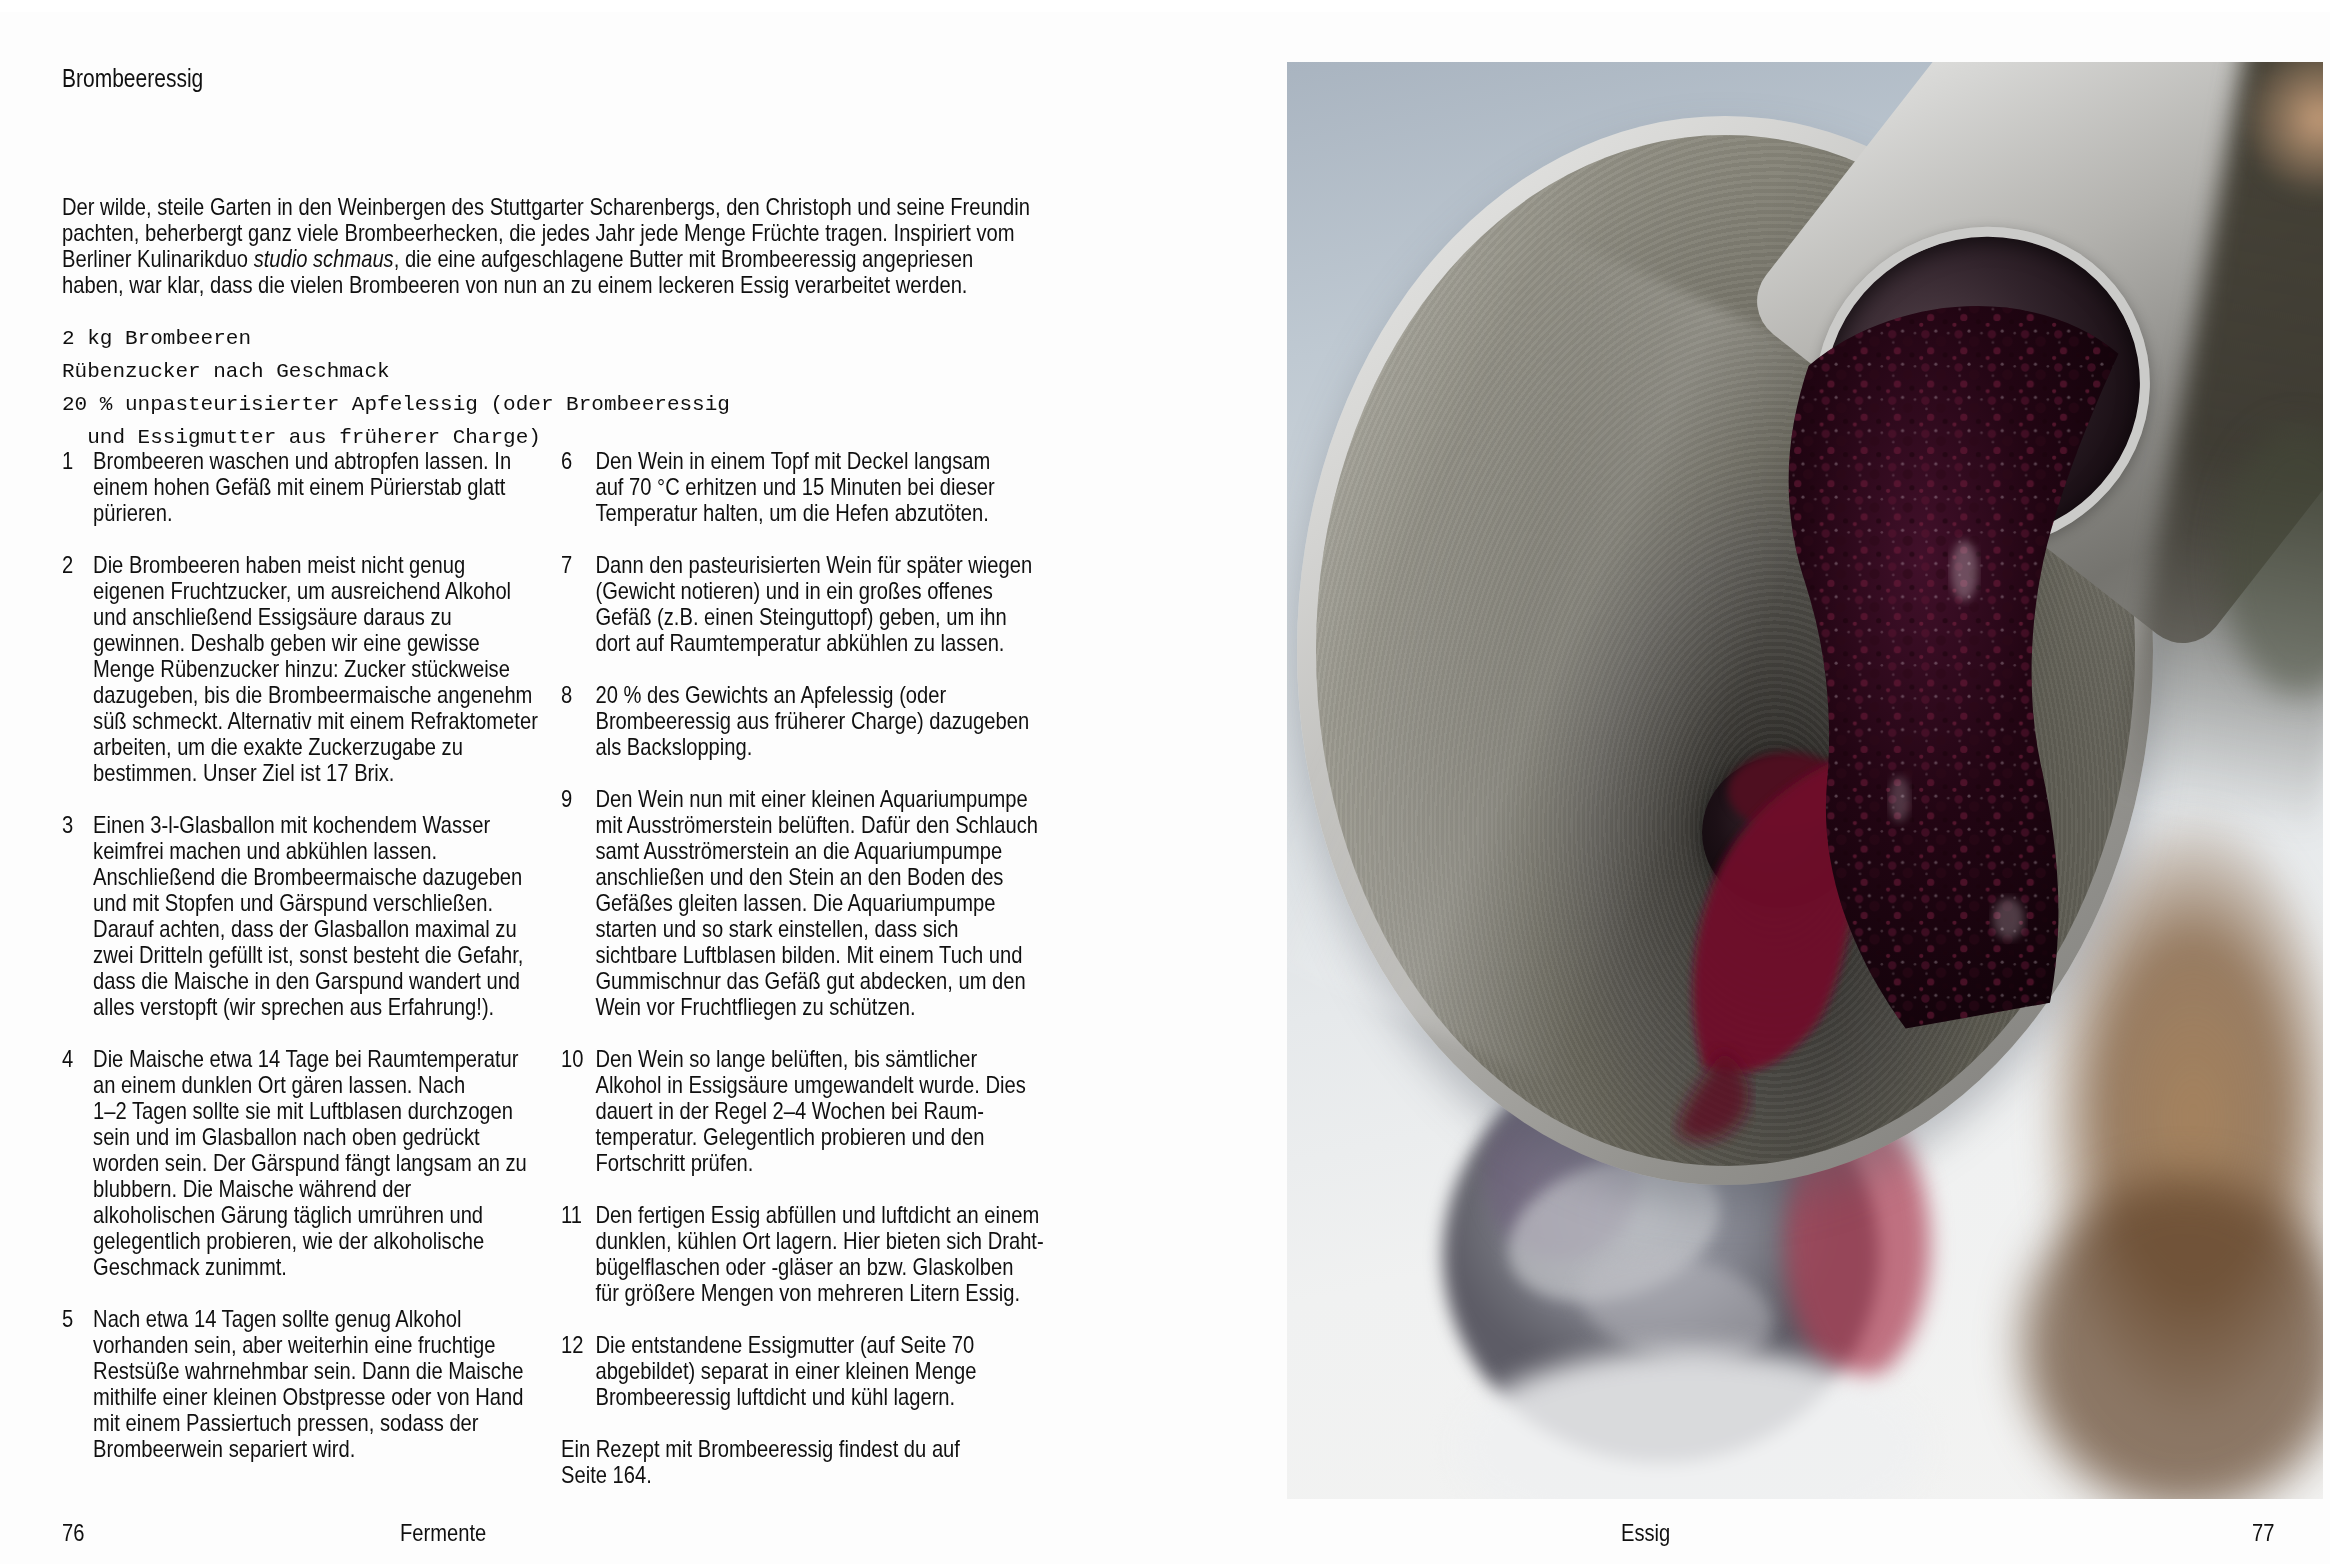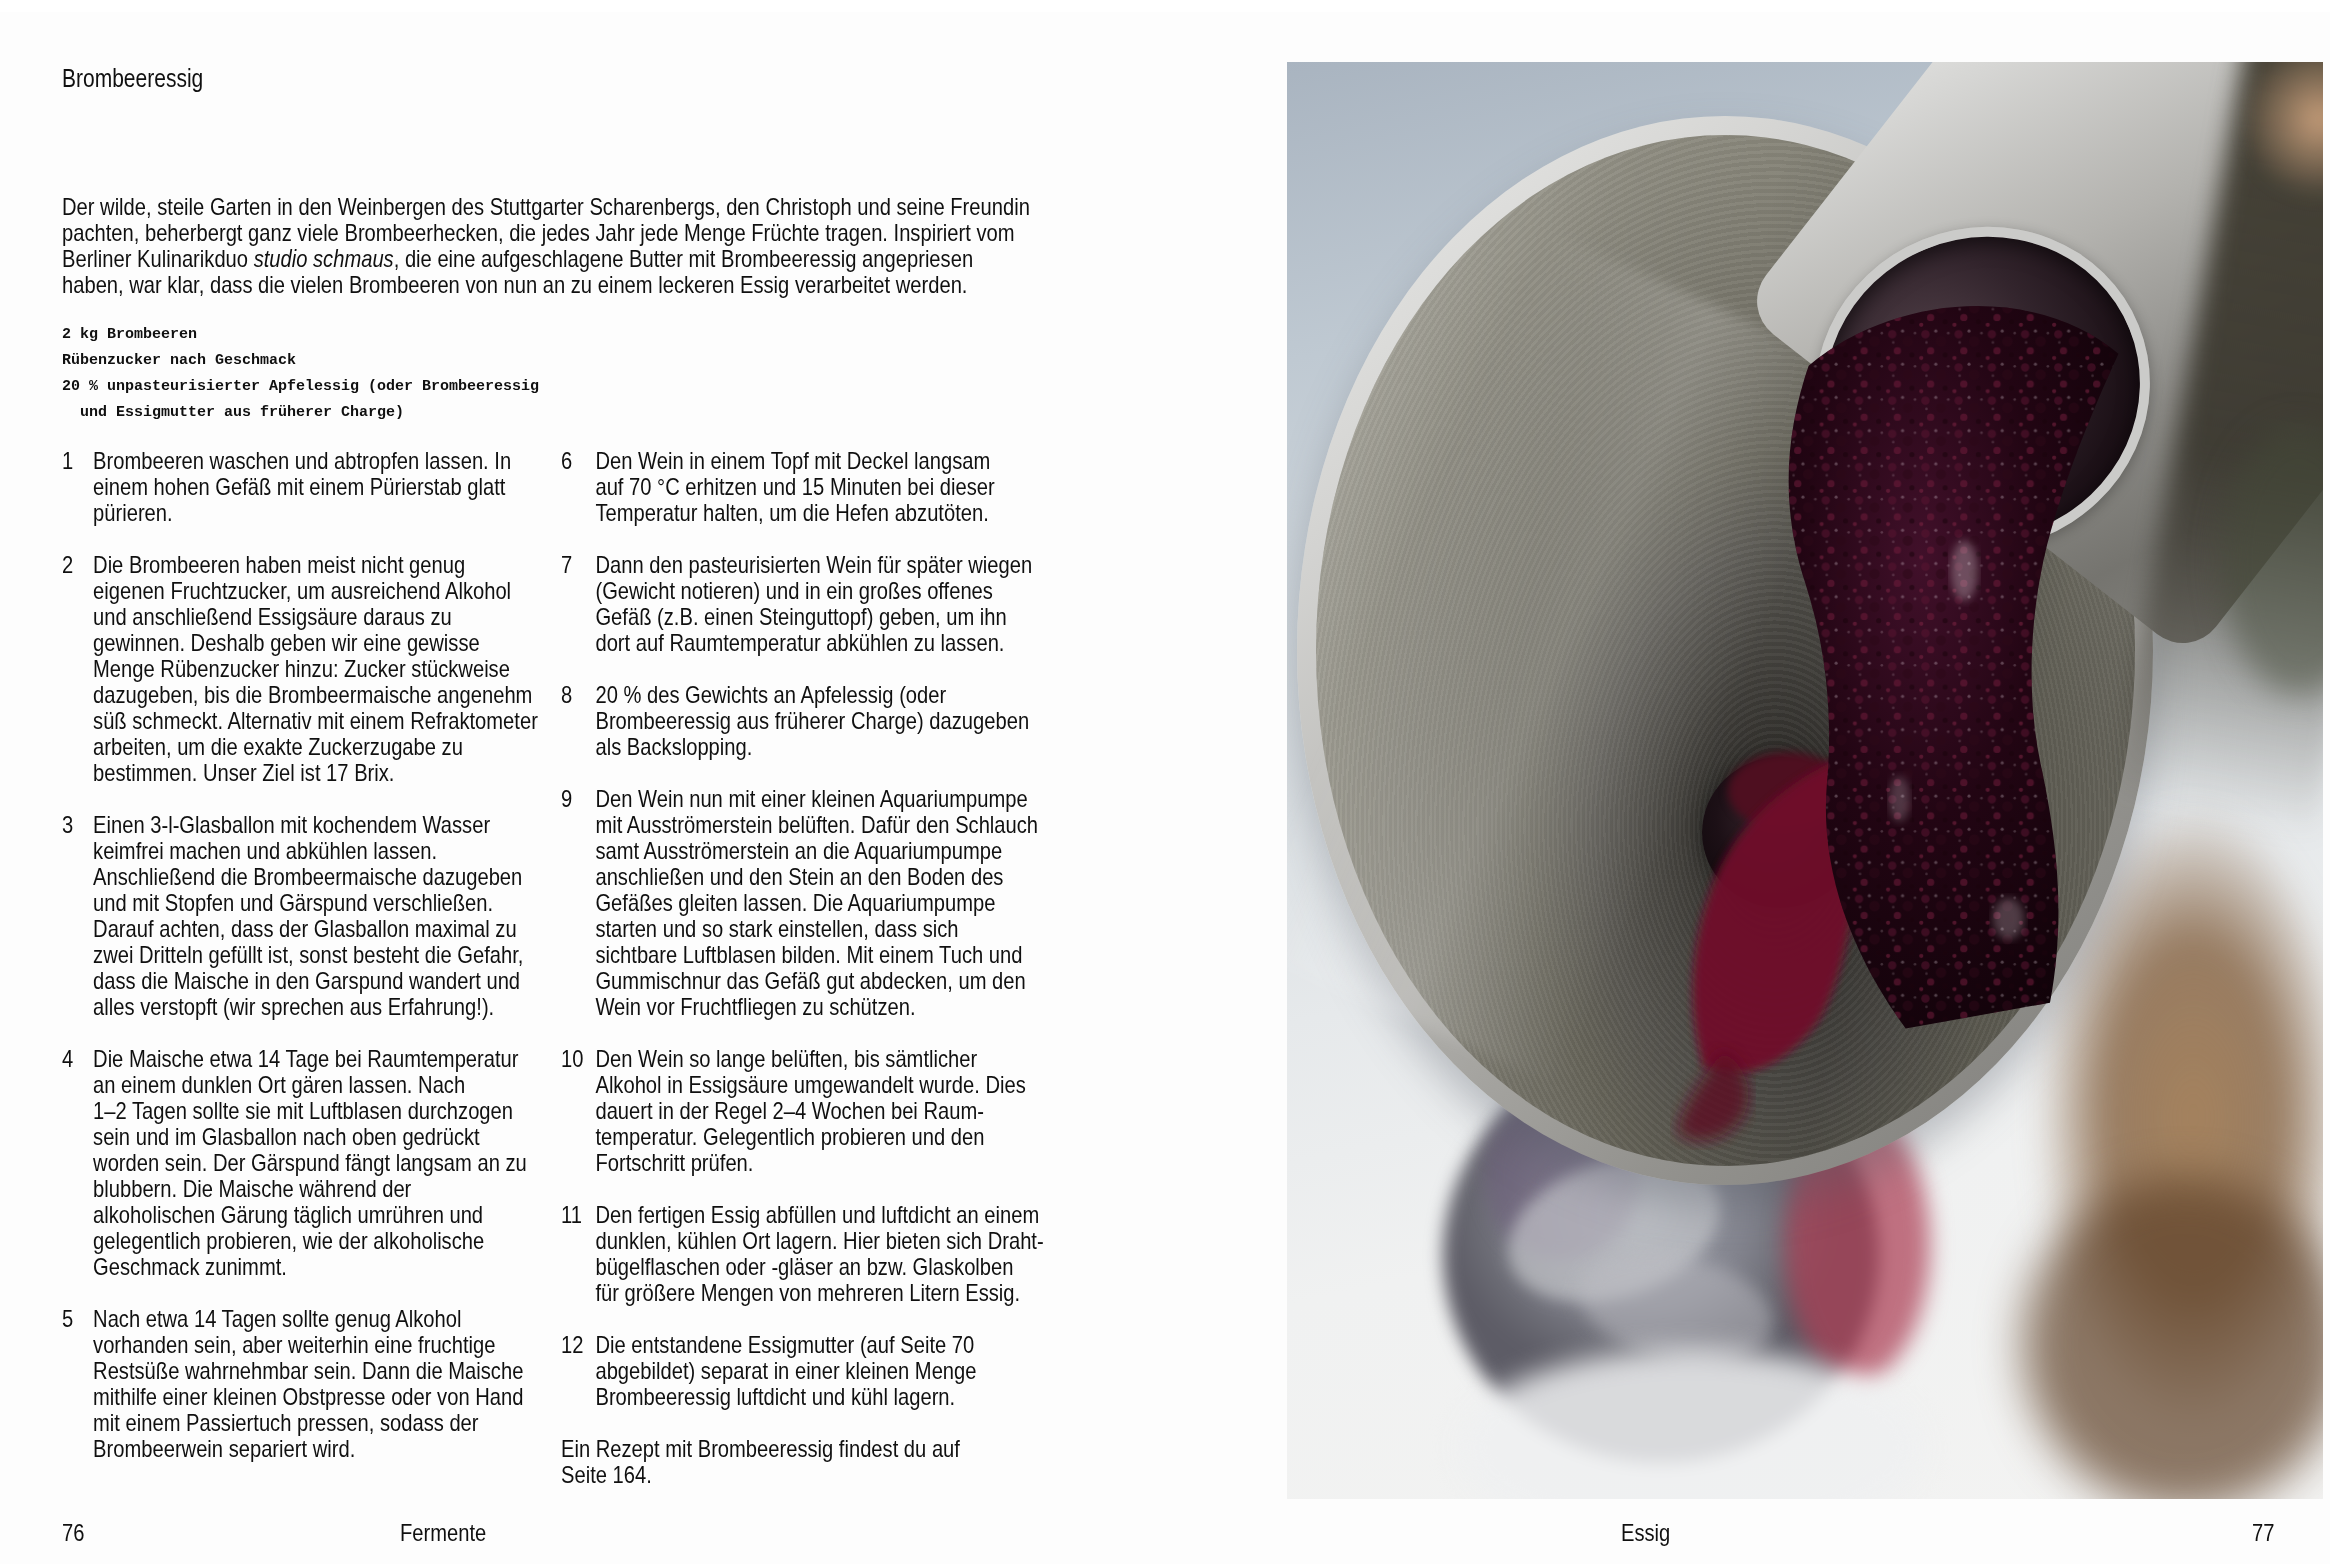--- a/index.html
+++ b/index.html
@@ -15,21 +15,21 @@
   .pre{white-space:pre;}
   .sx{transform:scaleX(0.84);transform-origin:0 0;}
 
   
   .title{position:absolute;left:62px;top:52px;font-size:25px;line-height:28px;font-weight:400;margin:0;}
   .intro{position:absolute;left:62px;top:182px;font-size:24px;line-height:26px;margin:0;}
   .intro em{font-style:italic;}
   .ingredients{
     position:absolute;left:62px;top:310px;margin:0;
     font-family:"Liberation Mono",monospace;
-    font-size:15px;line-height:26px;font-weight:700;
+    font-size:21px;line-height:33px;font-weight:400;
   }
   .steps-col{position:absolute;top:436px;}
   .col1{left:62px;width:597px;}
   .col2{left:561px;width:623px;}
   .step{display:flex;margin:0 0 26px 0;}
   .step-num{flex:none;width:37px;font-size:24px;line-height:26px;}
   .col2 .step-num{width:41px;}
   .step-text{font-size:24px;line-height:26px;}
   .closing-note{font-size:24px;line-height:26px;}
   .footer-item{position:absolute;top:1508px;font-size:24px;line-height:26px;}

